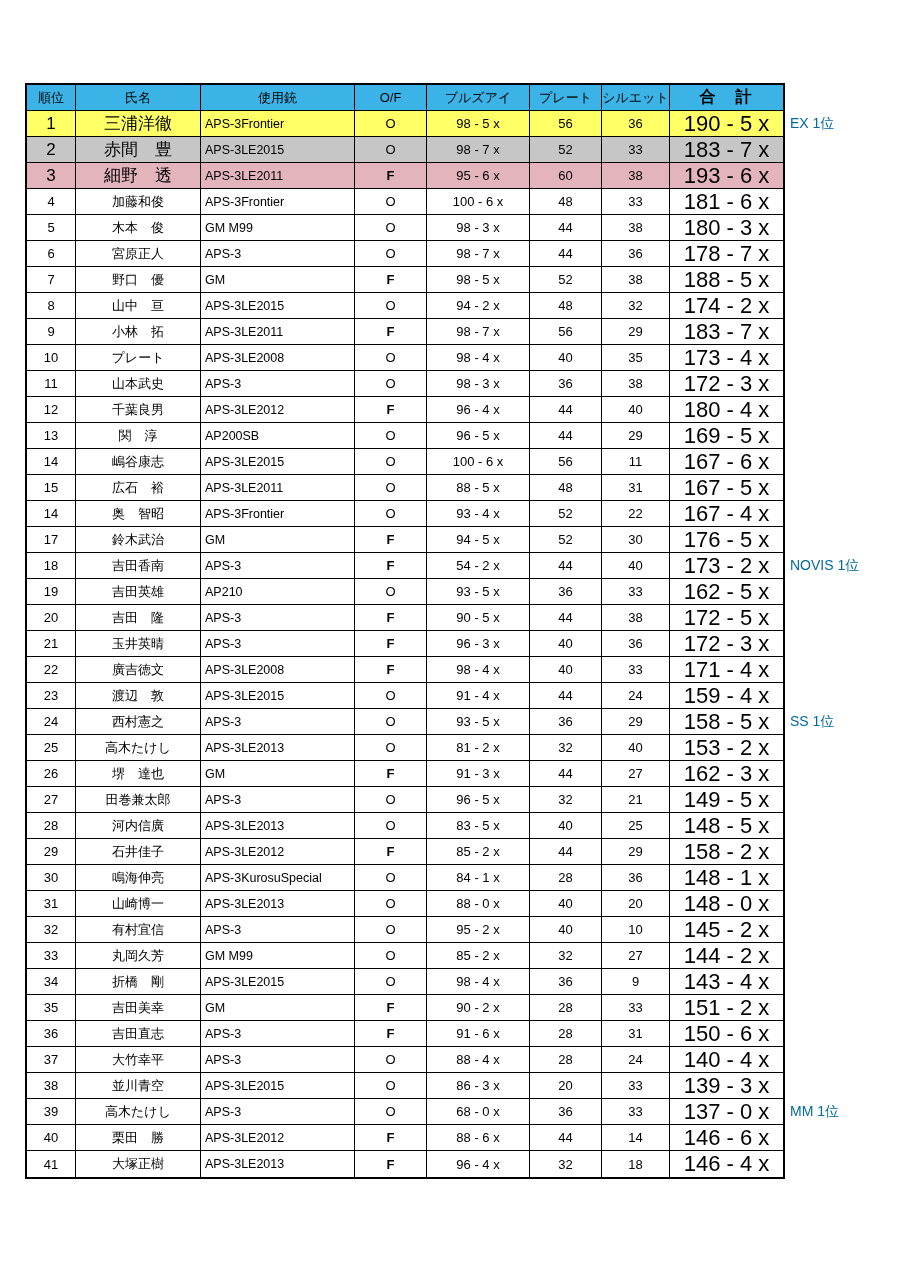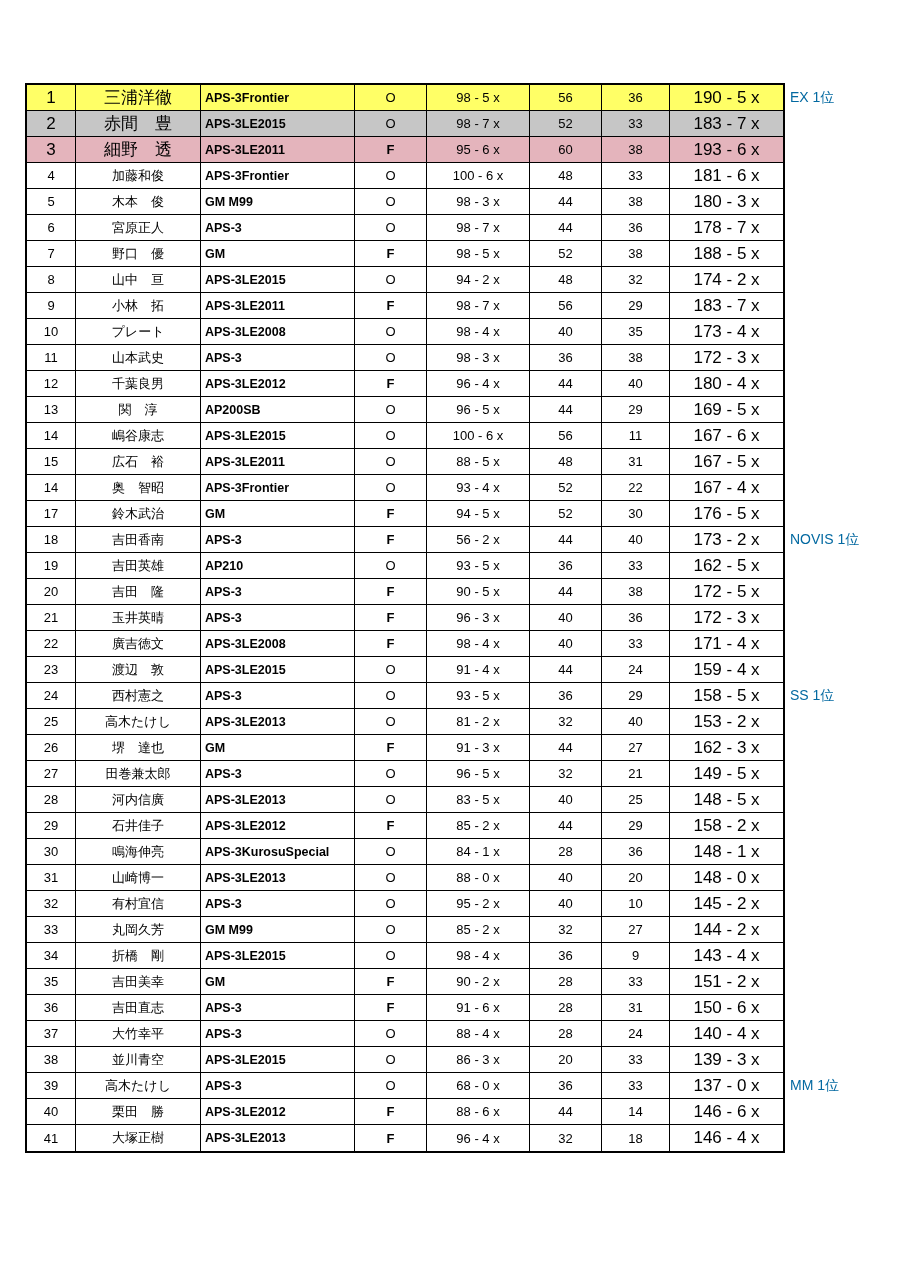--- a/index.html
+++ b/index.html
@@ -43,23 +43,22 @@
   .row:last-child .cell { border-bottom: none; }
   .header .cell {
     background: var(--header-bg, #3bb3e6);
     font-size: 13px;
   }
   .header .cell.total { font-size: 16px; font-weight: bold; letter-spacing: 2px; }
   .cell.gun {
     justify-content: flex-start;
     padding-left: 4px;
     font-size: 12.5px;
-    font-weight: bold;
-  }
-  .cell.total { font-size: 17px; }
+  }
+  .cell.total { font-size: 22px; }
   .cell.of.bold { font-weight: bold; }
   .row.yellowhl .cell { background: var(--hl-yellow, #ffff66); }
   .row.grayhl  .cell { background: var(--hl-gray, #c6c6c6); }
   .row.pinkhl  .cell { background: var(--hl-pink, #e4b4bc); }
   .row.hl .cell.rank, .row.hl .cell.name { font-size: 17px; }
   .annotation {
     position: absolute;
     left: 763px;
     top: 0;
     height: 100%;
@@ -68,20 +67,30 @@
     font-size: 14px;
     white-space: nowrap;
     color: #0369a1;
   }
 </style>
 </head>
 <body>
 
 <div class="sheet">
   <div class="table">
+    <div class="row header">
+      <div class="cell rank">順位</div>
+      <div class="cell name">氏名</div>
+      <div class="cell gunh">使用銃</div>
+      <div class="cell of">O/F</div>
+      <div class="cell bullseye">ブルズアイ</div>
+      <div class="cell plate">プレート</div>
+      <div class="cell silhouette">シルエット</div>
+      <div class="cell total">合　計</div>
+    </div>
     <div id="table-body">
   <div class="row yellowhl hl">
     <div class="cell rank">1</div>
     <div class="cell name">三浦洋徹</div>
     <div class="cell gun">APS-3Frontier</div>
     <div class="cell of">O</div>
     <div class="cell bullseye">98 - 5 x</div>
     <div class="cell plate">56</div>
     <div class="cell silhouette">36</div>
     <div class="cell total">190 - 5 x</div>
@@ -278,21 +287,21 @@
     <div class="cell silhouette">30</div>
     <div class="cell total">176 - 5 x</div>
 
   </div>
 
   <div class="row">
     <div class="cell rank">18</div>
     <div class="cell name">吉田香南</div>
     <div class="cell gun">APS-3</div>
     <div class="cell of bold">F</div>
-    <div class="cell bullseye">56 - 2 x</div>
+    <div class="cell bullseye">54 - 2 x</div>
     <div class="cell plate">44</div>
     <div class="cell silhouette">40</div>
     <div class="cell total">173 - 2 x</div>
     <span class="annotation">NOVIS 1位</span>
   </div>
 
   <div class="row">
     <div class="cell rank">19</div>
     <div class="cell name">吉田英雄</div>
     <div class="cell gun">AP210</div>

